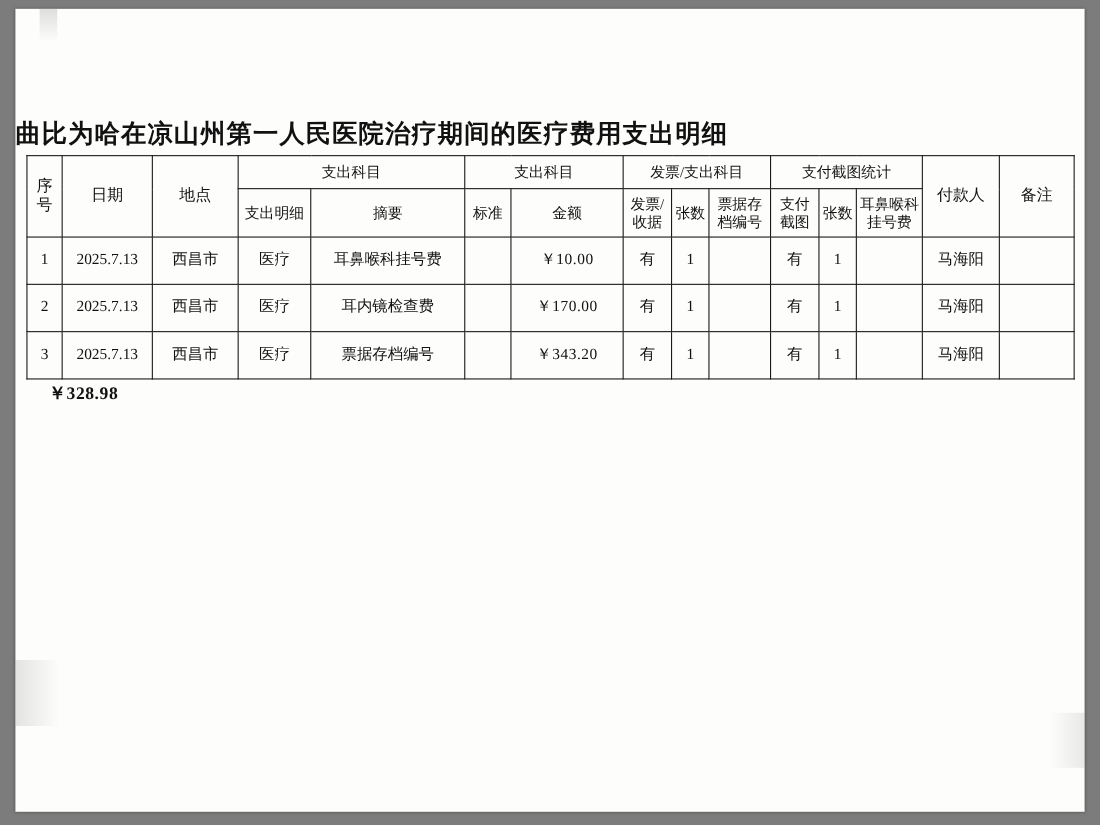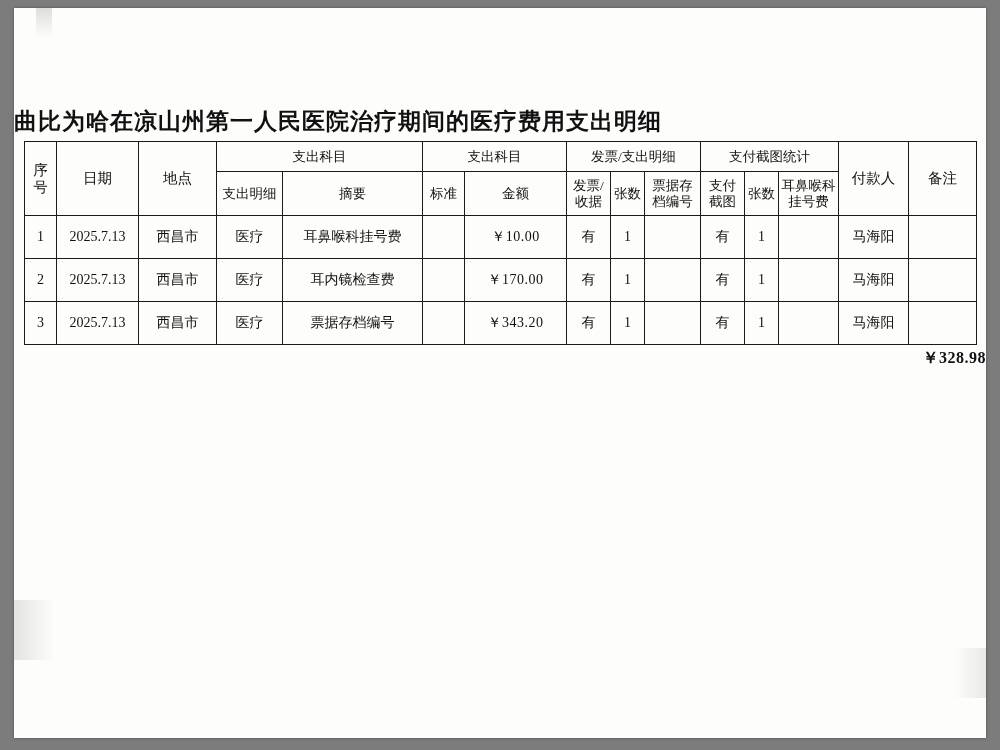--- a/index.html
+++ b/index.html
@@ -103,21 +103,21 @@
     font-family: "Liberation Serif", "DejaVu Serif", serif;
   }
   td.amount-cell {
     letter-spacing: 0.5px;
   }
   .total-row {
     position: absolute;
     left: 0;
     top: 340px;
     width: 972px;
-    text-align: right;
+    text-align: left;
     font-size: 16px;
     font-weight: bold;
     letter-spacing: 0.5px;
     color: #111;
   }
   .total-inner {
     display: inline-block;
     margin-left: 30px;
   }
 </style>
@@ -150,21 +150,21 @@
       <col style="width:70px">
       <col style="width:68px">
     </colgroup>
     <thead>
       <tr>
         <th class="tall" rowspan="2">序号</th>
         <th class="tall" rowspan="2">日期</th>
         <th class="tall" rowspan="2">地点</th>
         <th class="grp" colspan="2">支出科目</th>
         <th class="grp" colspan="2">支出科目</th>
-        <th class="grp" colspan="3">发票/支出明细</th>
+        <th class="grp" colspan="3">发票/支出科目</th>
         <th class="grp" colspan="3">支付截图统计</th>
         <th class="tall" rowspan="2">付款人</th>
         <th class="tall" rowspan="2">备注</th>
       </tr>
       <tr>
         <th class="sub">支出明细</th>
         <th class="sub">摘要</th>
         <th class="sub">标准</th>
         <th class="sub">金额</th>
         <th class="sub">发票/收据</th>

